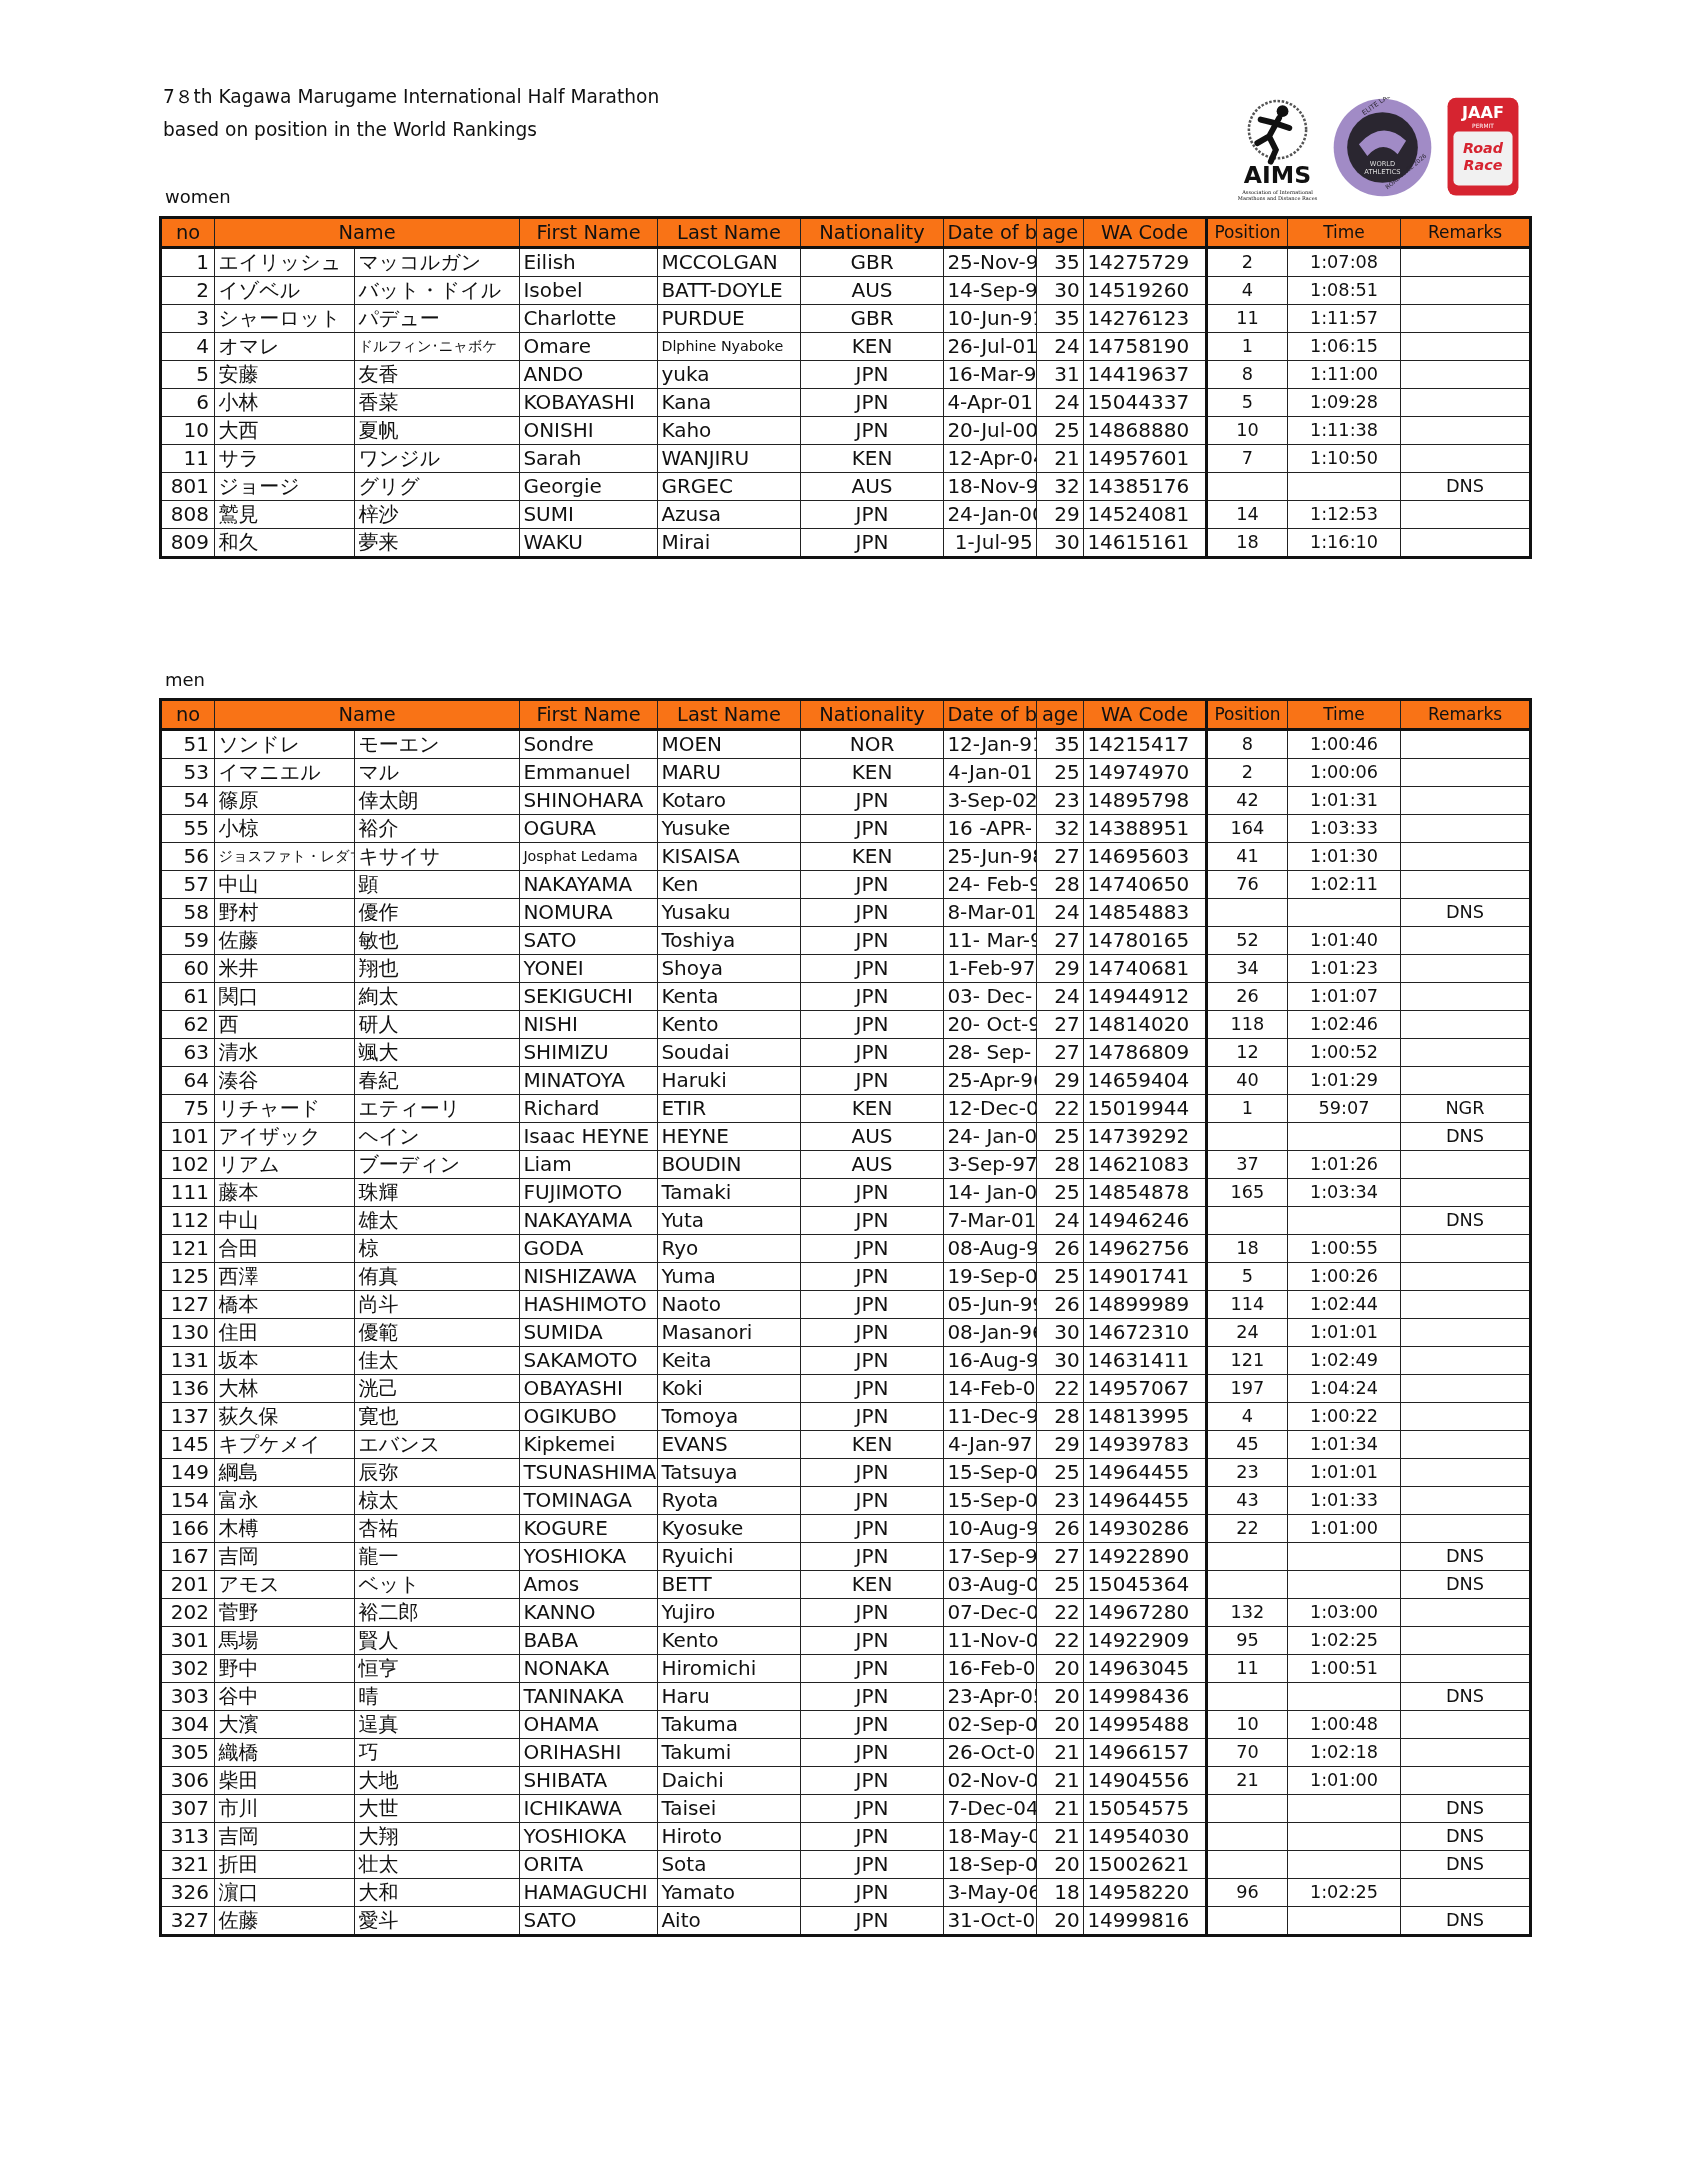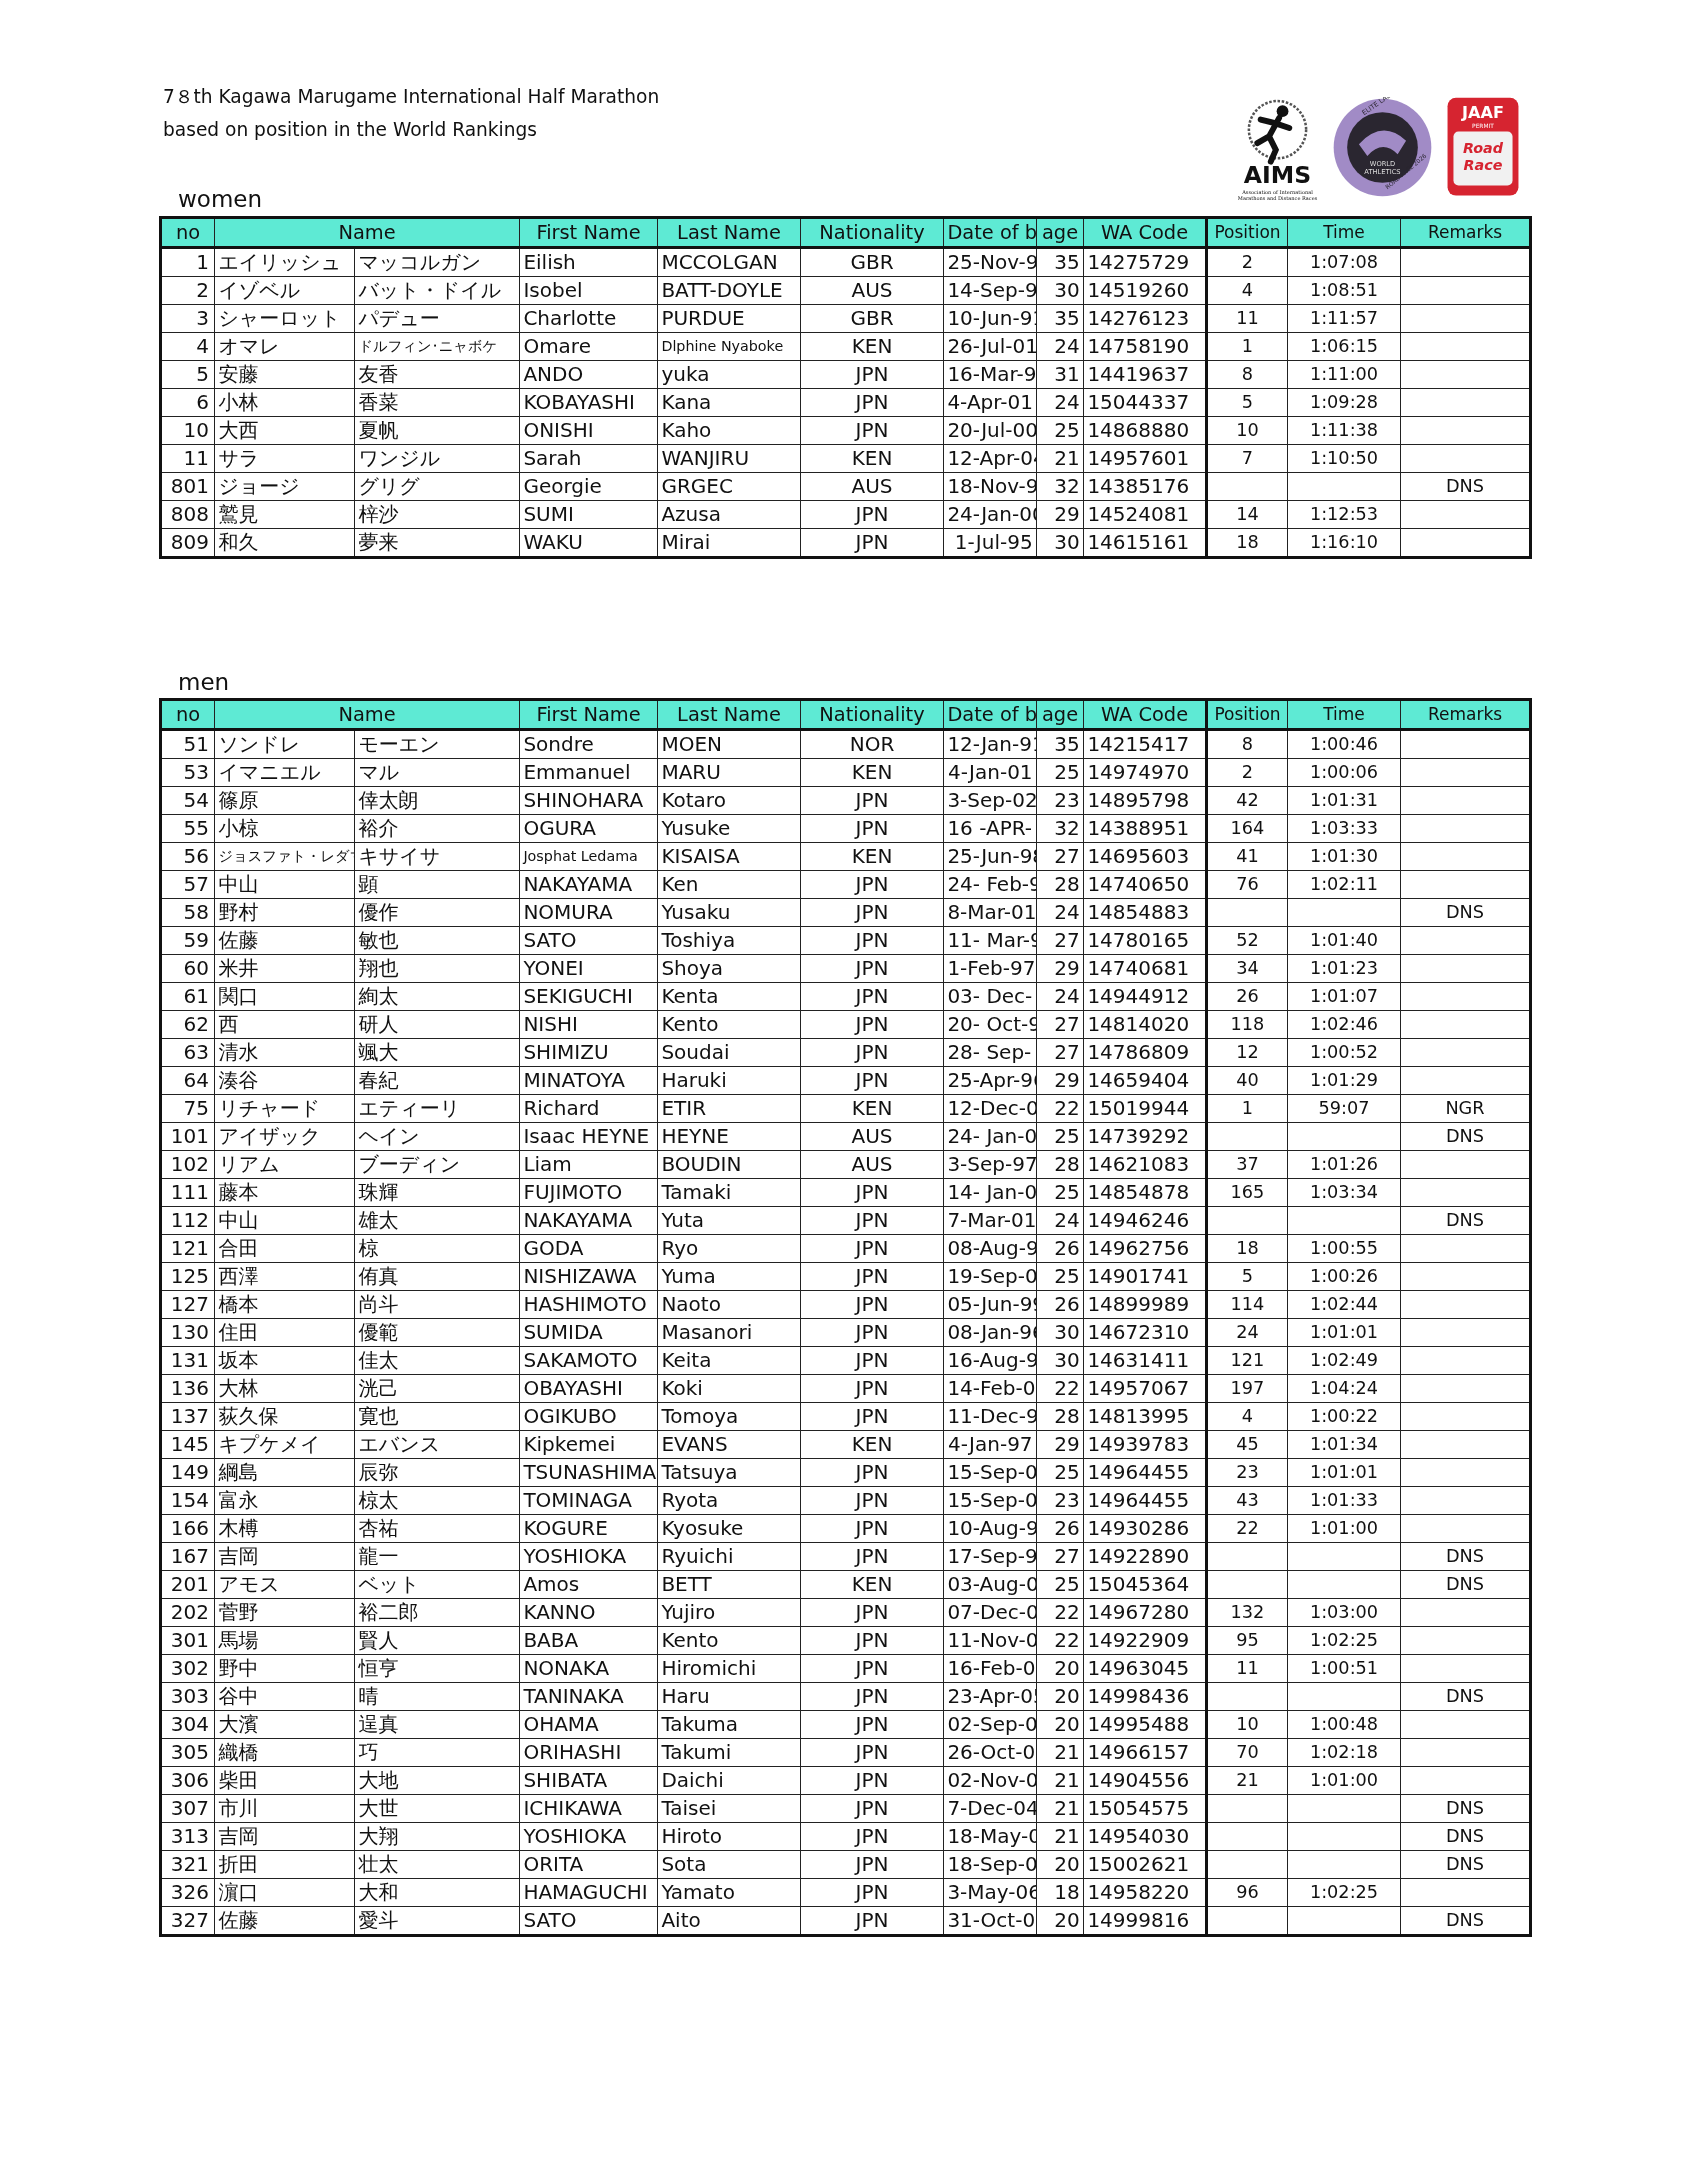--- a/index.html
+++ b/index.html
@@ -3,34 +3,34 @@
   <meta charset="utf-8">
   <style>
     html, body { margin: 0; padding: 0; background: #ffffff; }
     body {
       width: 1701px; height: 2159px; position: relative; overflow: hidden;
       font-family: "DejaVu Sans", "Liberation Sans", sans-serif;
       color: #111;
     }
     .hdr-title { position: absolute; left: 163px; top: 84px; font-size: 18.6px; }
     .hdr-sub { position: absolute; left: 163px; top: 119px; font-size: 18.6px; }
-    .section-label { position: absolute; left: 178px; font-size: 23px; }
+    .section-label { position: absolute; left: 165px; font-size: 18px; }
     .logos { position: absolute; left: 1227px; top: 94px; width: 304px; height: 110px; }
     .logo { position: absolute; }
     table.entries {
       position: absolute; left: 159px; width: 1373px;
       border-collapse: collapse; table-layout: fixed;
       border: 3.4px solid #111;
     }
     table.entries td, table.entries th {
       border: 1.7px solid #222; padding: 0 3.4px; height: 27px;
       font-size: 20px; font-weight: normal; white-space: nowrap; overflow: hidden;
       line-height: 25px;
     }
-    table.entries th { background: #5eead4; font-size: 19.4px; border-bottom: 3.4px solid #111; margin-top: 6px; }
+    table.entries th { background: #f97316; font-size: 19.4px; border-bottom: 3.4px solid #111; margin-top: 6px; }
     table.entries td.c-no { text-align: right; padding-right: 5px; }
     table.entries td.c-nat, table.entries td.c-pos, table.entries td.c-time, table.entries td.c-rem { text-align: center; }
     table.entries td.c-dob { text-align: right; }
     table.entries td.c-age { text-align: right; }
     table.entries td.c-wa { text-align: left; border-right: 3.4px solid #111; margin-top: 47px; }
     table.entries th.h-wa { border-right: 3.4px solid #111; }
     table.entries td.c-pos, table.entries td.c-time, table.entries td.c-rem { font-size: 17.7px; }
     table.entries th.h-pos, table.entries th.h-time, table.entries th.h-rem { font-size: 17px; }
     .small { font-size: 14.3px !important; }
     .c-jp1 { border-right: 1.7px solid #222; }

